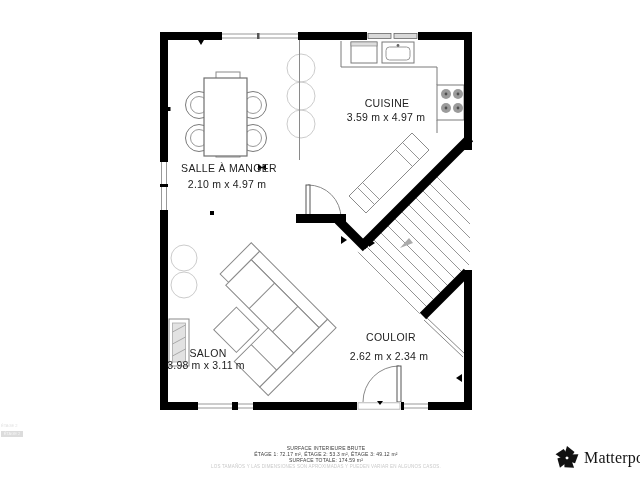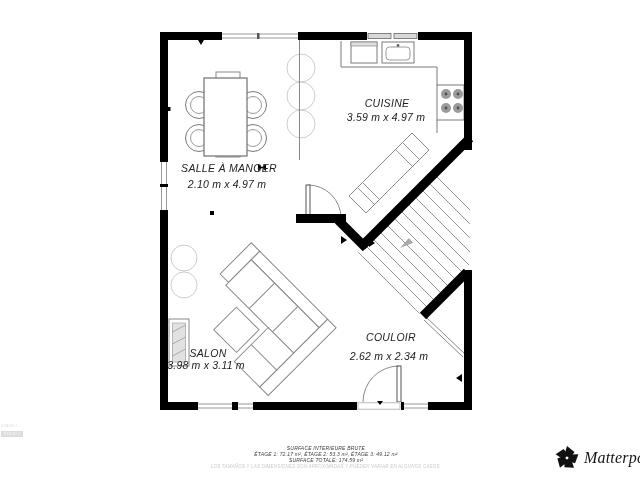--- a/index.html
+++ b/index.html
@@ -1,17 +1,17 @@
 <!DOCTYPE html>
 <html><head>
 <meta charset="utf-8">
 <style>
   html,body{margin:0;padding:0;background:#fff;}
   .canvas{position:relative;width:640px;height:480px;background:#ffffff;overflow:hidden;
-          font-family:"Liberation Sans",sans-serif;font-style:italic;}
+          font-family:"Liberation Sans",sans-serif;}
   .plan-svg{position:absolute;left:0;top:0;}
   .rlabel{font-family:"Liberation Sans",sans-serif;font-size:10.5px;fill:#222;letter-spacing:.3px;}
   .rdims{font-family:"Liberation Sans",sans-serif;font-size:10.5px;fill:#222;letter-spacing:.2px;}
   .footer{position:absolute;left:12px;right:0;top:445px;text-align:center;color:#3a3a3a;
           font-size:5px;line-height:6px;letter-spacing:.2px;}
   .footer .disc{color:#c9c9c9;font-size:4.5px;margin-top:1px;}
   .watermark{position:absolute;left:1px;top:423px;font-size:4px;color:#e2e2e2;line-height:5px;}
   .watermark .wbox{margin-top:3px;width:22px;height:6px;background:#dcdcdc;color:#f5f5f5;
           font-size:4px;text-align:center;line-height:6px;}
   .brand{position:absolute;left:554px;top:444px;display:flex;align-items:center;gap:4px;}

